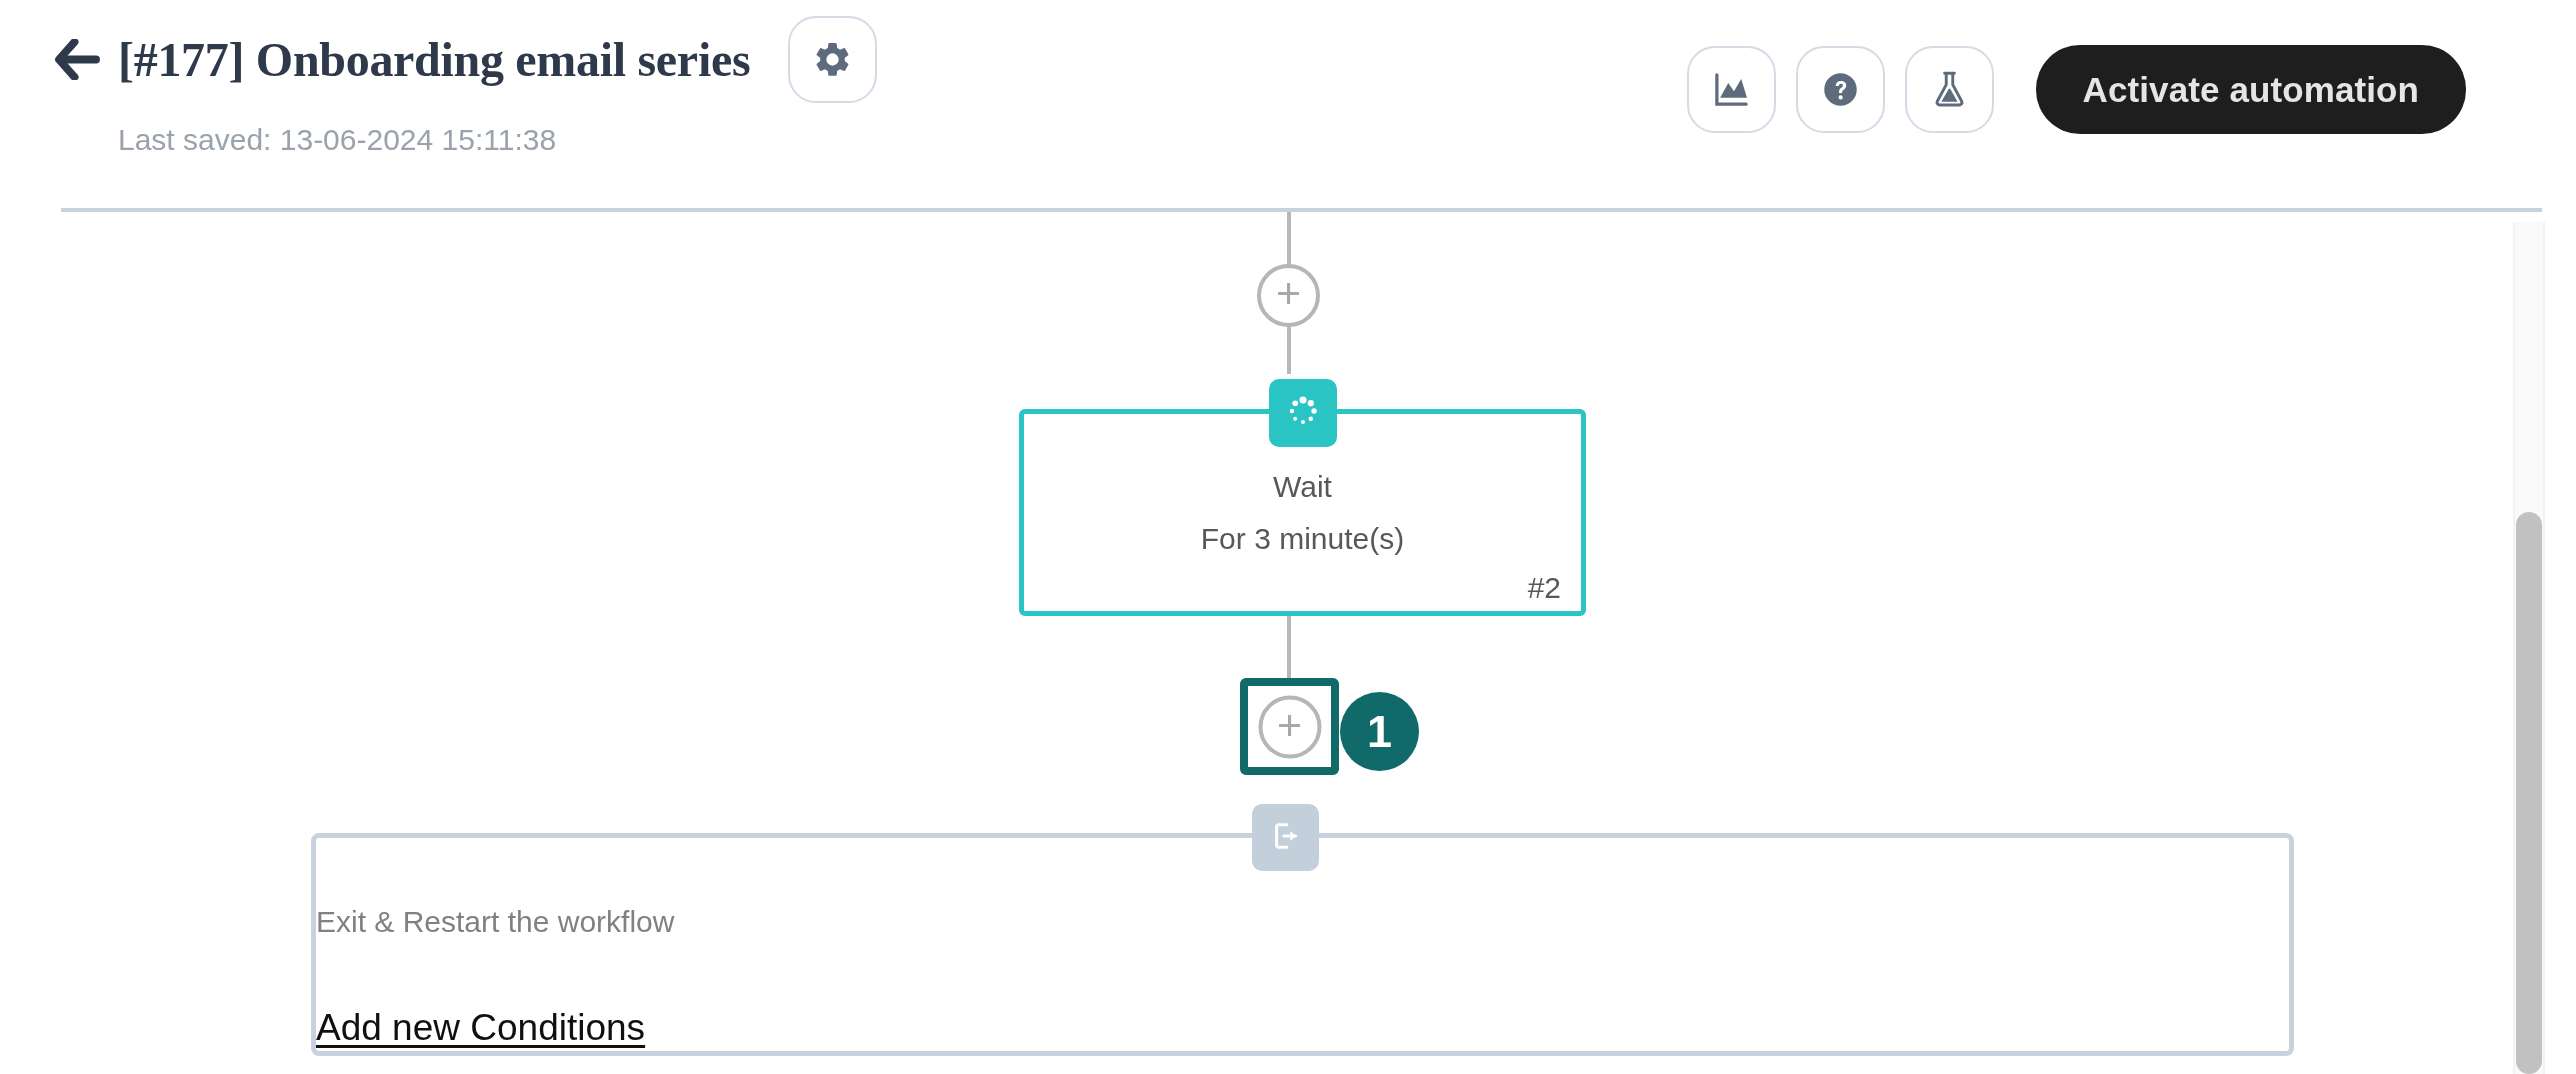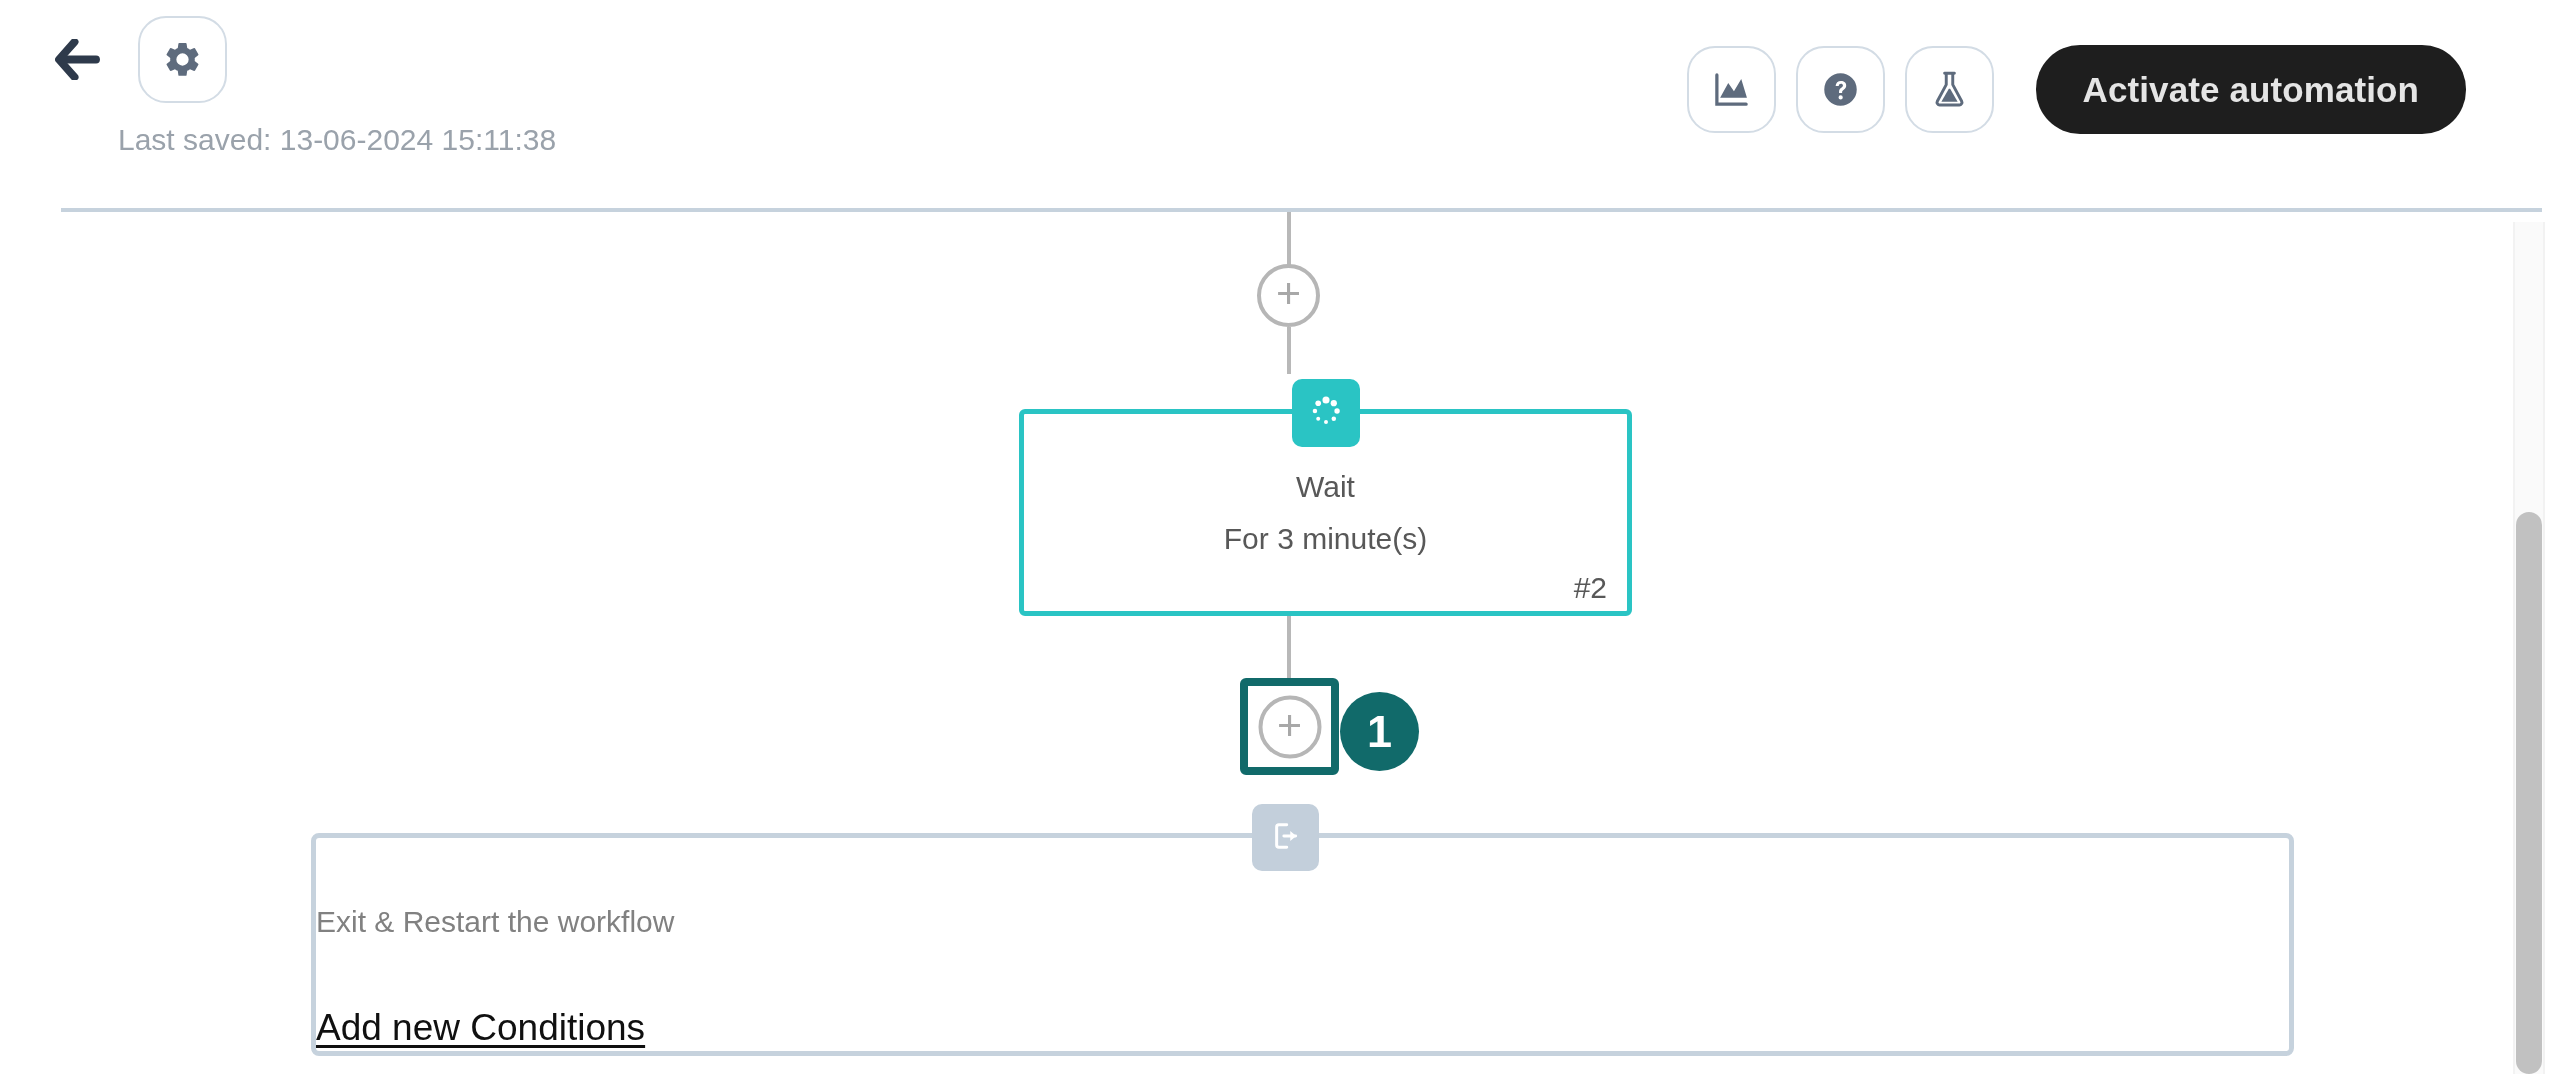--- a/index.html
+++ b/index.html
@@ -156,21 +156,21 @@
     line-height: 43px;
     font-weight: 400;
     margin-top: -4px;
   }
 
   
   .node-wait {
     position: absolute;
     left: 1019px;
     top: 409px;
-    width: 613px;
+    width: 567px;
     height: 207px;
     border: 5px solid #2ac4c4;
     border-radius: 6px;
     background: #ffffff;
     cursor: pointer;
   }
 
   .node-badge {
     position: absolute;
     left: 50%;
@@ -333,20 +333,21 @@
     <div class="header-left">
       <div class="title-row">
 
         <span class="back-arrow">
           <svg width="45" height="41" viewBox="0 0 46 42" fill="none">
             <path d="M20 3 L4 21 L20 39" stroke="#2e3a4b" stroke-width="8" stroke-linecap="round" stroke-linejoin="round"></path>
             <path d="M6 21 H42" stroke="#2e3a4b" stroke-width="8" stroke-linecap="round"></path>
           </svg>
         </span>
 
+        <h1 class="page-title">[#177] Onboarding email series</h1>
 
         <span class="icon-btn gear">
           <span>
             <svg width="41" height="41" viewBox="0 0 24 24" fill="#5e6b7d">
               <path d="M19.14 12.94c.04-.31.06-.63.06-.94s-.02-.63-.06-.94l2.03-1.58a.49.49 0 0 0 .12-.62l-1.92-3.32a.49.49 0 0 0-.59-.22l-2.39.96a7.03 7.03 0 0 0-1.63-.94l-.36-2.54a.49.49 0 0 0-.48-.4h-3.84a.49.49 0 0 0-.48.4l-.36 2.54c-.59.24-1.13.56-1.63.94l-2.39-.96a.49.49 0 0 0-.59.22L2.7 8.86a.49.49 0 0 0 .12.62l2.03 1.58c-.04.31-.06.63-.06.94s.02.63.06.94L2.82 14.5a.49.49 0 0 0-.12.62l1.92 3.32c.12.21.37.29.59.22l2.39-.96c.5.38 1.04.7 1.63.94l.36 2.54c.04.23.24.4.48.4h3.84c.24 0 .44-.17.48-.4l.36-2.54c.59-.24 1.13-.56 1.63-.94l2.39.96c.22.07.47-.01.59-.22l1.92-3.32a.49.49 0 0 0-.12-.62l-2.03-1.56zM12 15.6A3.6 3.6 0 1 1 12 8.4a3.6 3.6 0 0 1 0 7.2z"></path>
             </svg>
           </span>
         </span>
       </div>
 

